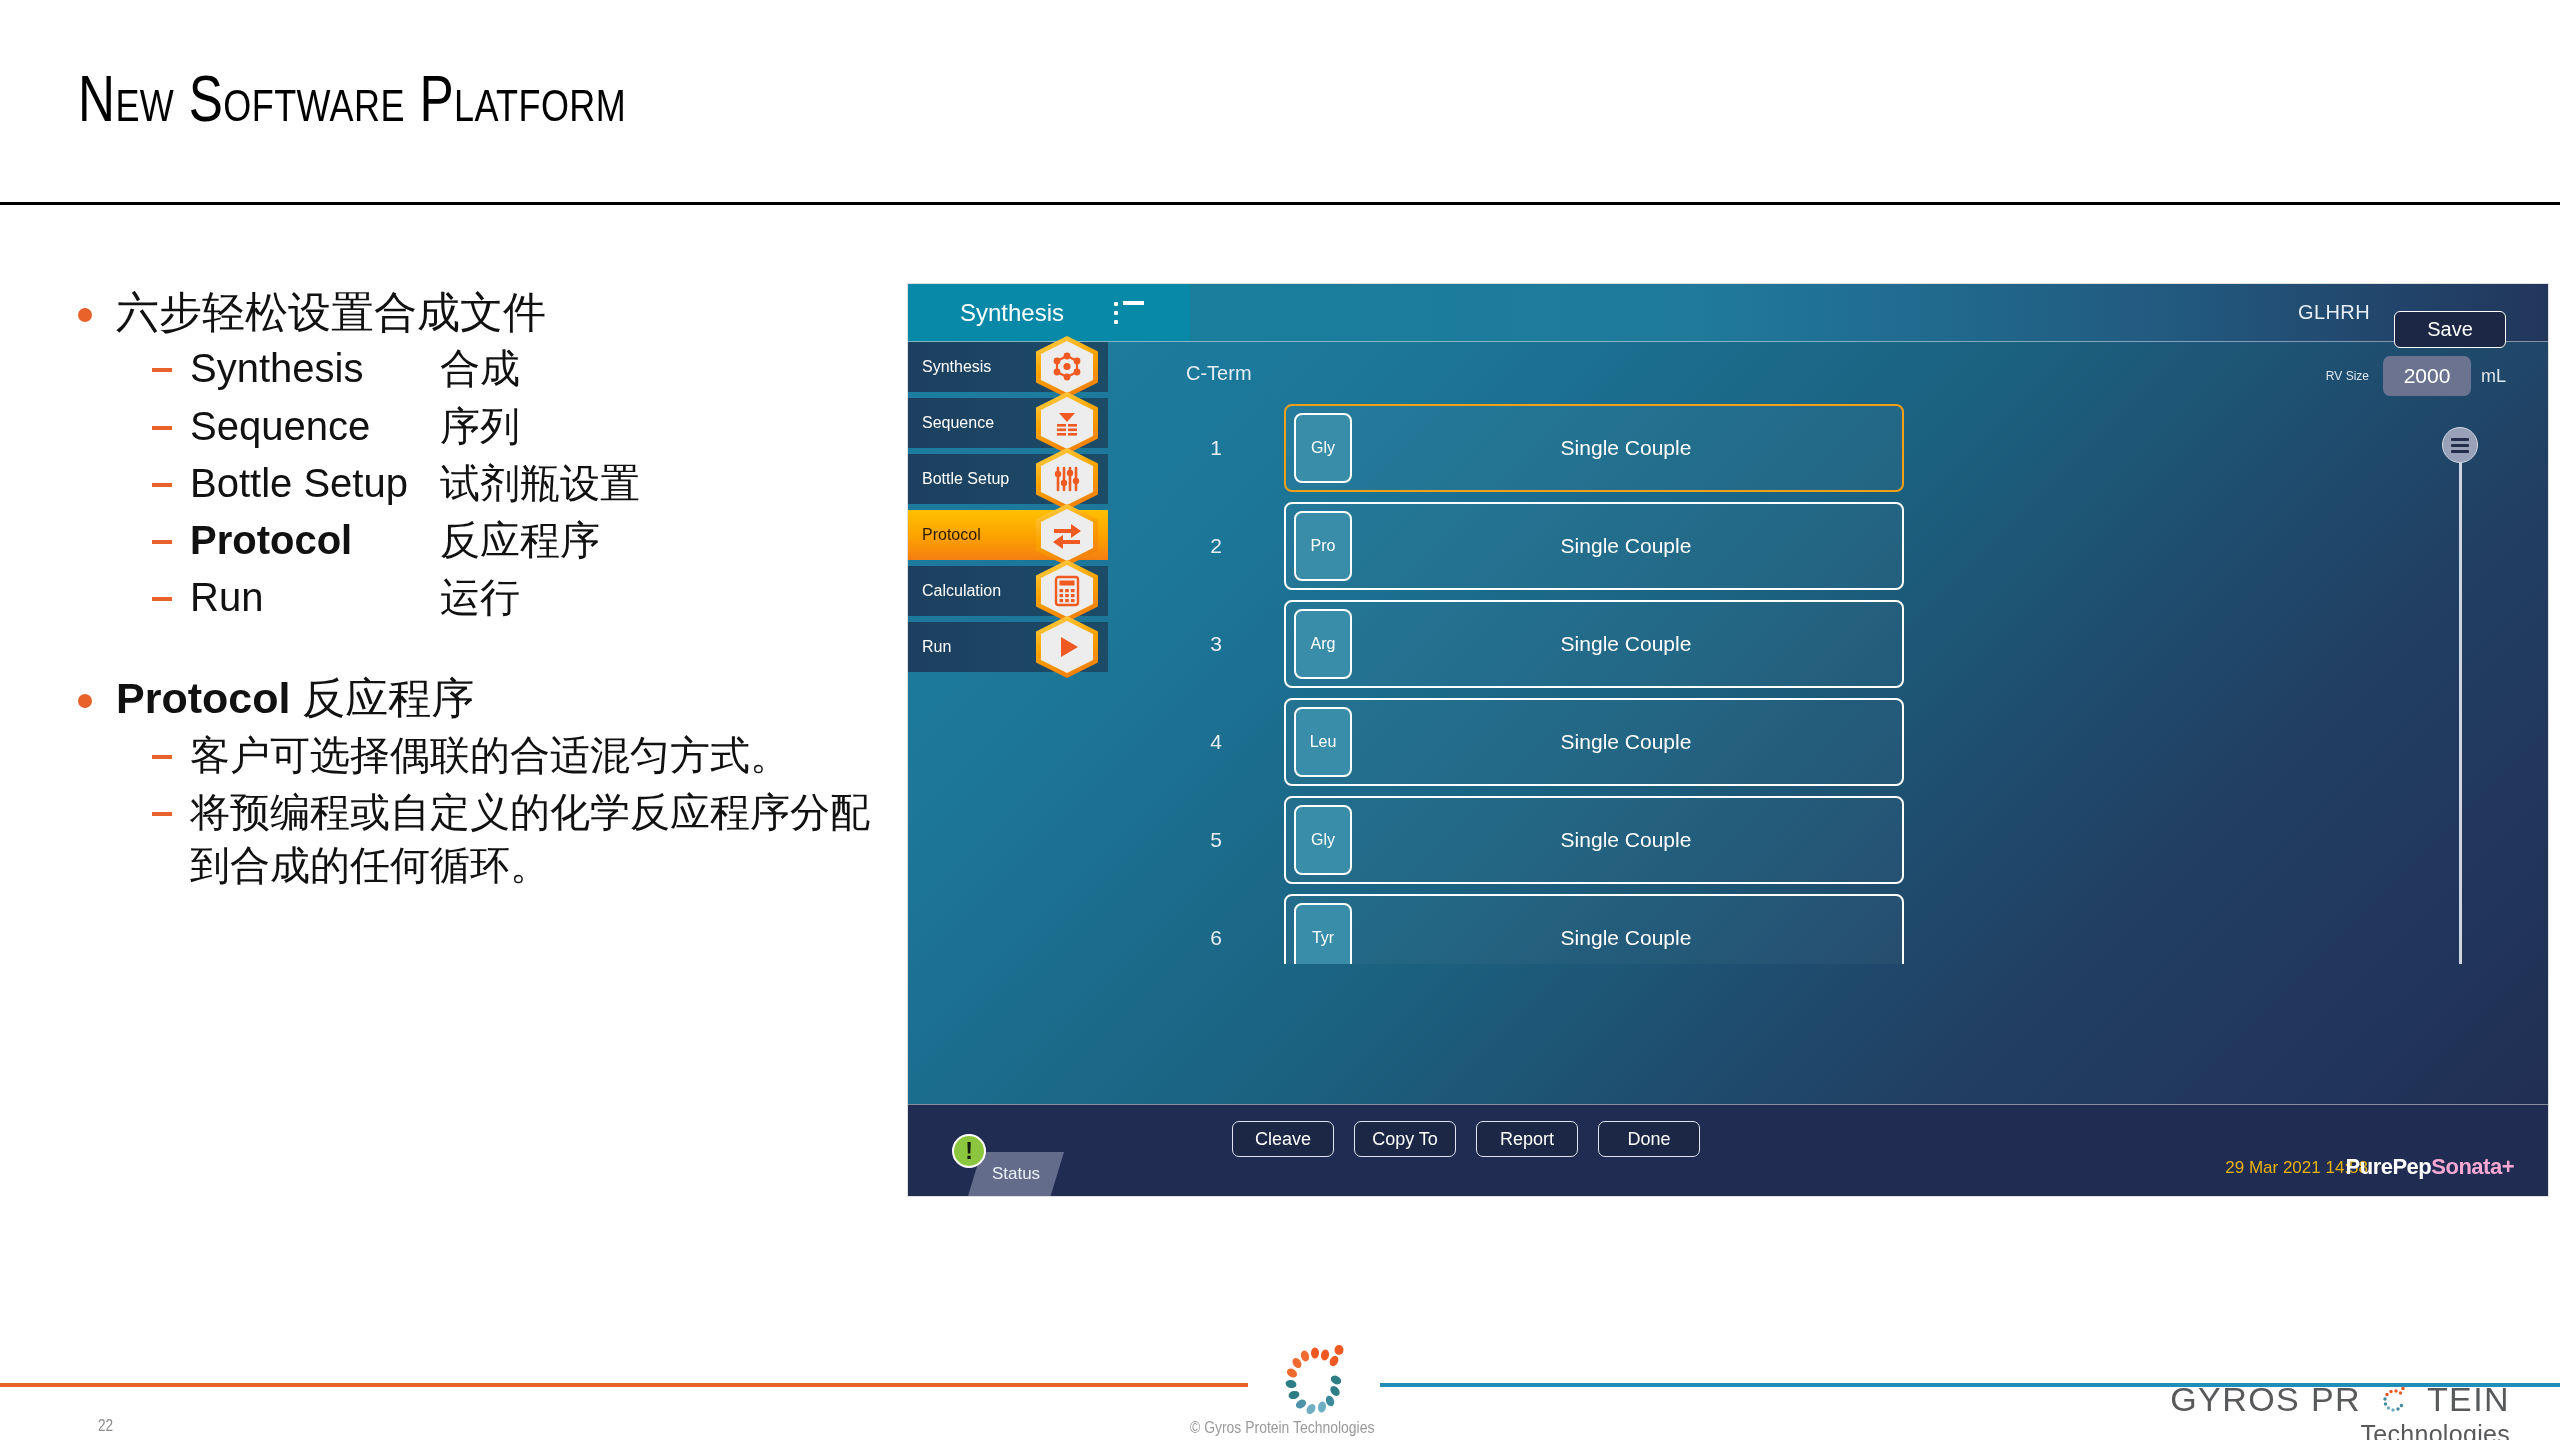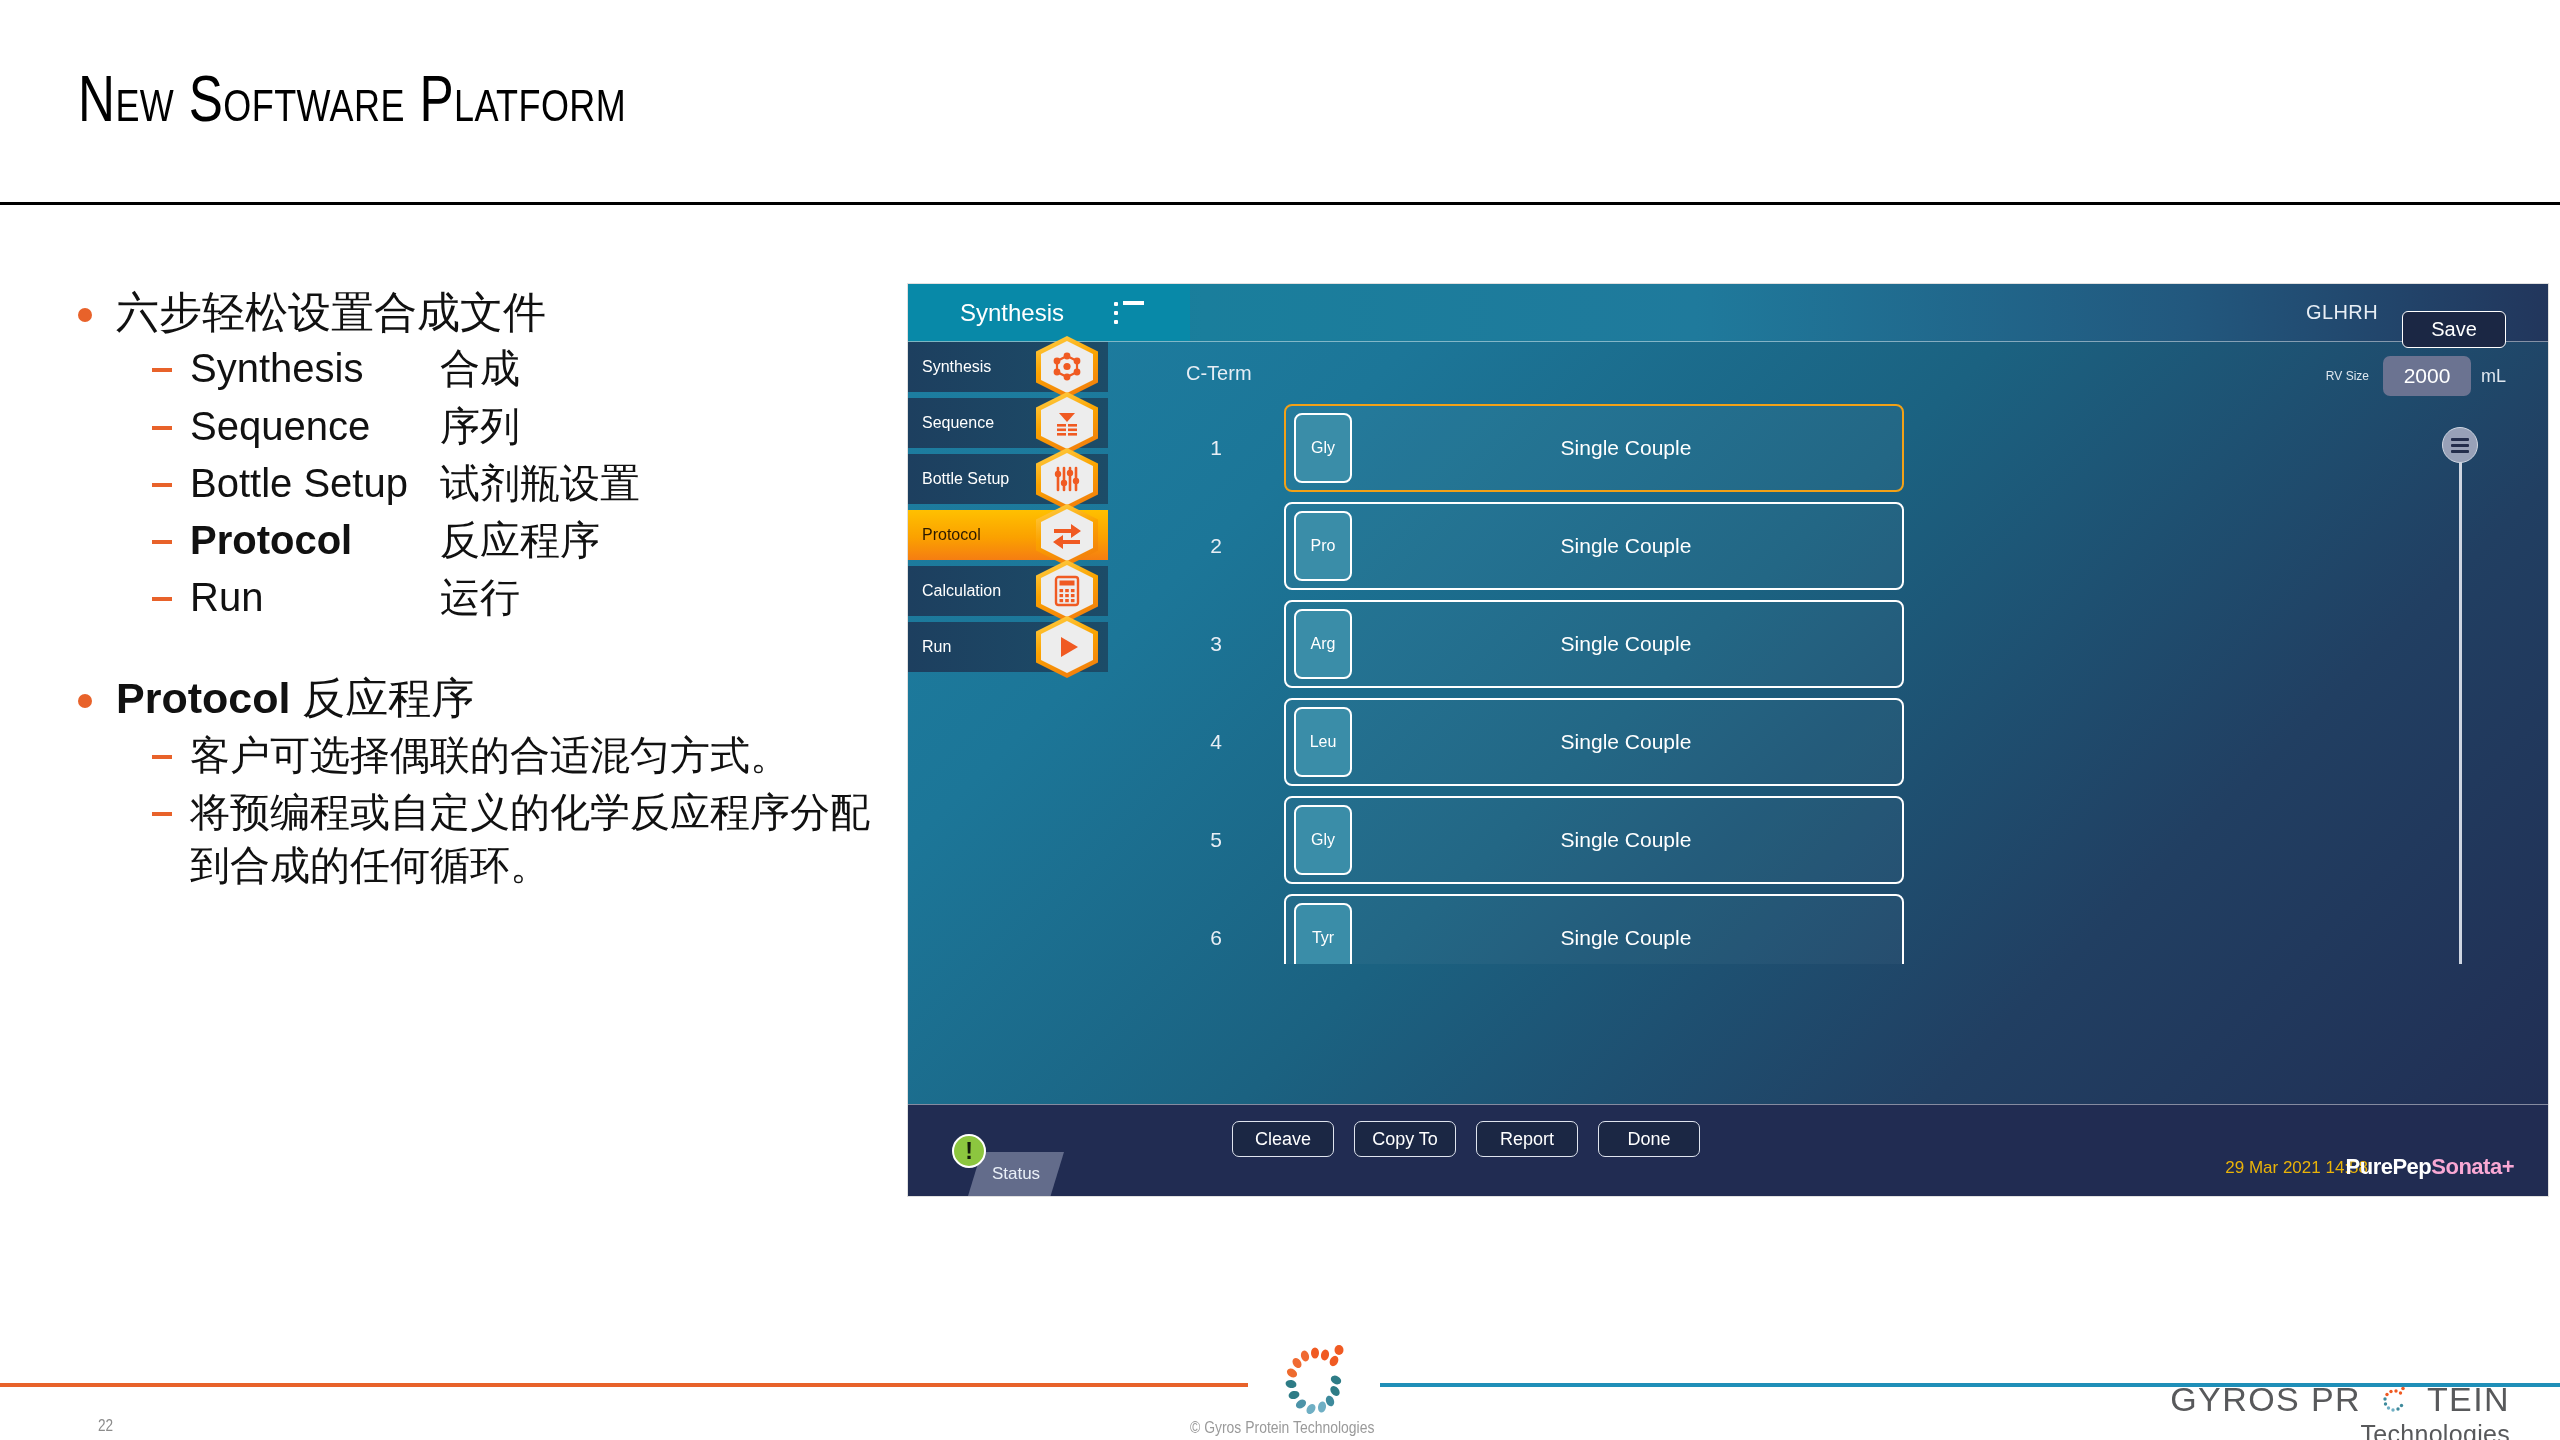--- a/index.html
+++ b/index.html
@@ -93,21 +93,21 @@
   .hdr-tab .menu-ico b {
     position: absolute; left: 0; width: 4px; height: 4px; background: #fff; border-radius: 1px;
   }
   .hdr-tab .menu-ico b:nth-of-type(1){ top: 1px; }
   .hdr-tab .menu-ico b:nth-of-type(2){ top: 10px; }
   .hdr-tab .menu-ico b:nth-of-type(3){ top: 19px; }
 
   .hdr-right { position: absolute; right: 42px; top: 0; height: 57px; display: flex; align-items: center; gap: 24px; }
   .hdr-right .proto-name { color: #e8eef5; font-size: 20px; letter-spacing: .4px; }
   .save-btn {
-    width: 104px; height: 37px; border: 1.5px solid #ffffff; border-radius: 6px;
+    width: 112px; height: 37px; border: 1.5px solid #ffffff; border-radius: 6px;
     background: #1B2744; color: #fff; font-size: 20px;
     display: flex; align-items: center; justify-content: center; margin-top: 33px;
   }
 
   
   .rv-row { position: absolute; right: 42px; top: 72px; display: flex; align-items: center; }
   .rv-row .rv-lbl { color: #dfe7ef; font-size: 12px; margin-right: 14px; }
   .rv-val {
     width: 88px; height: 40px; border-radius: 7px; background: #6B7391;
     color: #fff; font-size: 21px; display: flex; align-items: center; justify-content: center;

